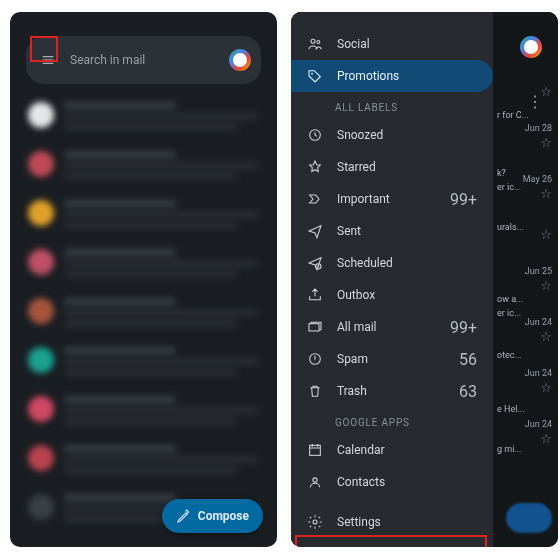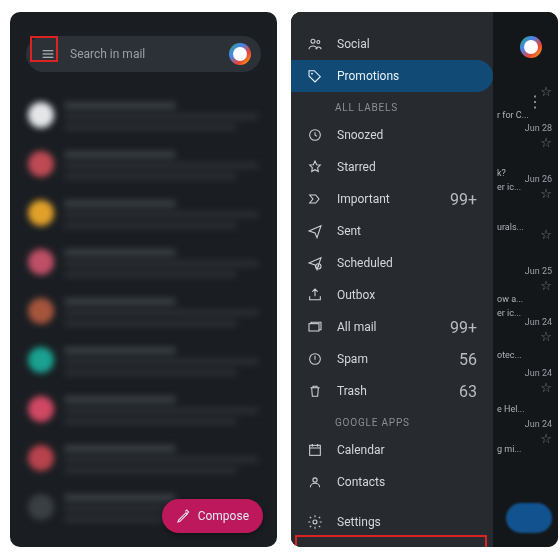--- a/index.html
+++ b/index.html
@@ -20,21 +20,21 @@
     overflow: hidden;
     color: #e5e7eb;
   }
   .phone-left { margin: 12px 0 0 10px; }
   .phone-right { margin: 12px 0 0 14px; }
 
   
   .search-row {
     position: absolute;
     top: 24px; left: 16px; right: 16px;
-    height: 36px;
+    height: 48px;
     background: #2b3136;
     border-radius: 18px;
     display: flex;
     align-items: center;
     padding: 0 10px;
     gap: 10px;
   }
   .hamburger-box {
     width: 24px; height: 24px;
     display: flex; align-items: center; justify-content: center;
@@ -75,29 +75,30 @@
   .mail-lines { flex: 1; }
   .line { height: 7px; background: #3a3f44; border-radius: 3px; margin-bottom: 4px; }
   .line.short { width: 55%; }
   .line.mid { width: 85%; }
   .line.long { width: 96%; }
   .line.sub { background: #2a2e33; }
 
   .compose-btn {
     position: absolute;
     right: 14px; bottom: 14px;
-    background: #be185d;
+    background: #0369a1;
     color: #dfeaf5;
     border-radius: 20px;
     height: 34px;
     display: flex; align-items: center;
     gap: 6px;
     padding: 0 14px;
     font-size: 12px;
     box-shadow: 0 2px 6px rgba(0,0,0,.4);
+    font-weight: bold;
   }
 
   
   .right-bg {
     position: absolute; inset: 0;
     background: #14171a;
   }
   .right-mail-col {
     position: absolute; right: 6px; top: 70px; bottom: 10px;
     width: 44px;
@@ -283,21 +284,21 @@
   <div class="right-snip" style="top:296px">er ic...</div>
   <div class="right-snip" style="top:338px">otec...</div>
   <div class="right-snip" style="top:392px">e Hel...</div>
   <div class="right-snip" style="top:432px">g mi...</div>
 
   <div class="right-mail-col">
     <div class="rmail">
         <span class="star">☆</span>
       </div>
     <div class="rmail"><span>Jun 28</span><span class="star">☆</span></div>
-    <div class="rmail"><span>Jun 26</span><span class="star">☆</span></div>
+    <div class="rmail"><span>May 26</span><span class="star">☆</span></div>
     <div class="rmail">
         <span class="star">☆</span>
       </div>
     <div class="rmail"><span>Jun 25</span><span class="star">☆</span></div>
     <div class="rmail"><span>Jun 24</span><span class="star">☆</span></div>
     <div class="rmail"><span>Jun 24</span><span class="star">☆</span></div>
     <div class="rmail"><span>Jun 24</span><span class="star">☆</span></div>
   </div>
   <div class="compose-stub"></div>
 

